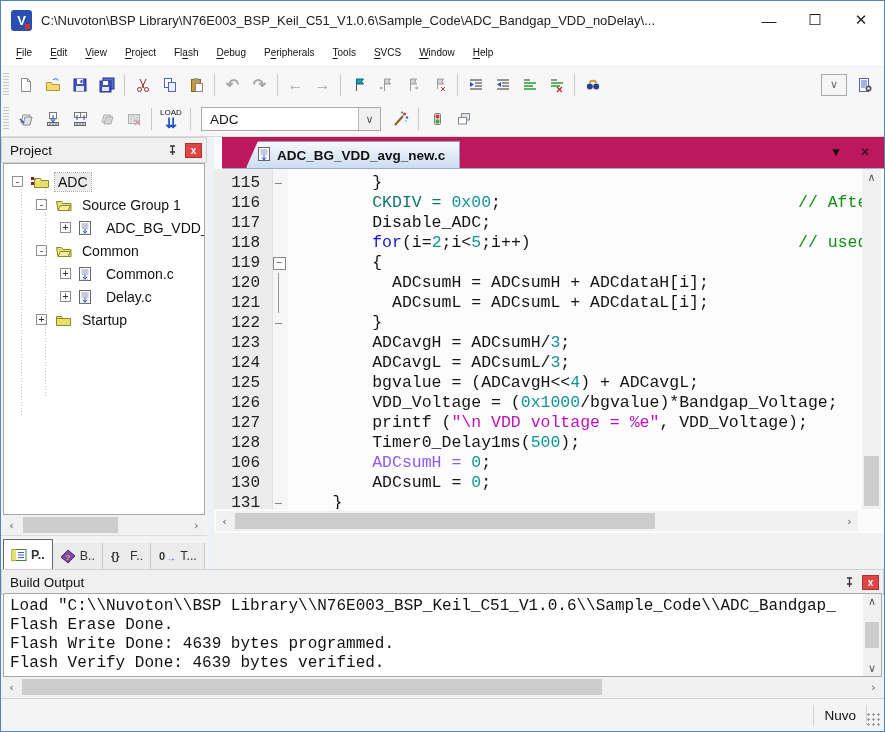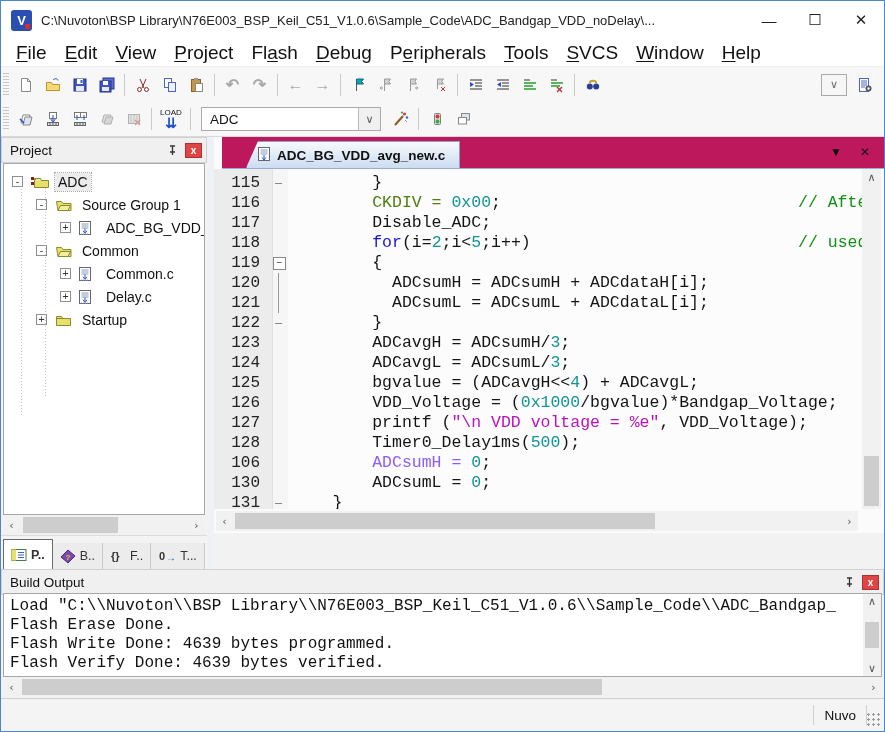--- a/index.html
+++ b/index.html
@@ -16,21 +16,21 @@
              justify-content:center; position:relative; }
   .appicon::after { content:""; position:absolute; right:2px; bottom:2px; width:5px; height:5px; background:#d03030; }
   .wtitle { flex:1; font-size:13px; color:#222; white-space:nowrap; overflow:hidden; }
   .wctrls { display:flex; height:100%; }
   .wbtn { width:46px; height:100%; display:flex; align-items:center; justify-content:center;
           font-size:15px; color:#222; cursor:default; }
 
   
   .menubar { position:absolute; left:0; top:38px; width:100%; height:28px; background:#fff;
              display:flex; align-items:center; padding-left:6px; border-bottom:1px solid #eee; }
-  .menu-item { padding:4px 9px; font-size:19px; color:#111; }
+  .menu-item { padding:4px 9px; font-size:10px; color:#111; }
 
   
   .tbar { position:absolute; left:0; width:100%; background:#f7f7f7; display:flex; align-items:center; }
   .tb1 { top:66px; height:35px; }
   .tb2 { top:101px; height:35px; border-bottom:1px solid #d9d9d9; }
   .grip { width:6px; height:24px; margin:0 3px 0 2px;
           background-image:repeating-linear-gradient(#bbb 0 1px, transparent 1px 3px);
           background-size:1px 100%; background-repeat:repeat-x; opacity:.8; }
   .tbtn { width:27px; height:26px; display:flex; align-items:center; justify-content:center; }
   .tbtn svg { display:block; }
@@ -534,21 +534,21 @@
     <div class="codescroll">
       <div class="codearea">
           <div class="crow">
             <span class="lnum">115</span>
             <span class="fcell f-dash"></span>
             <span class="cline"><span style="color: rgb(20, 20, 20);">        }</span></span>
           </div>
           <div class="crow">
             <span class="lnum">116</span>
             <span class="fcell"></span>
-            <span class="cline"><span style="color: #4d7c0f; margin-top: 40px;">        CKDIV = </span><span style="color: rgb(17, 149, 149);">0x00</span><span style="color: rgb(20, 20, 20);">;</span><span>                              </span><span style="color: rgb(18, 144, 18);">// Afte</span></span>
+            <span class="cline"><span style="color: #0f766e; margin-top: 40px;">        CKDIV = </span><span style="color: rgb(17, 149, 149);">0x00</span><span style="color: rgb(20, 20, 20);">;</span><span>                              </span><span style="color: rgb(18, 144, 18);">// Afte</span></span>
           </div>
           <div class="crow">
             <span class="lnum">117</span>
             <span class="fcell"></span>
             <span class="cline"><span style="color: rgb(20, 20, 20);">        Disable_ADC;</span></span>
           </div>
           <div class="crow">
             <span class="lnum">118</span>
             <span class="fcell"></span>
             <span class="cline"><span style="color: rgb(20, 20, 20);">        </span><span style="color: rgb(20, 20, 210);">for</span><span style="color: rgb(20, 20, 20);">(i=</span><span style="color: rgb(17, 149, 149);">2</span><span style="color: rgb(20, 20, 20);">;i&lt;</span><span style="color: rgb(17, 149, 149);">5</span><span style="color: rgb(20, 20, 20);">;i++)</span><span>                           </span><span style="color: rgb(18, 144, 18);">// used</span></span>

